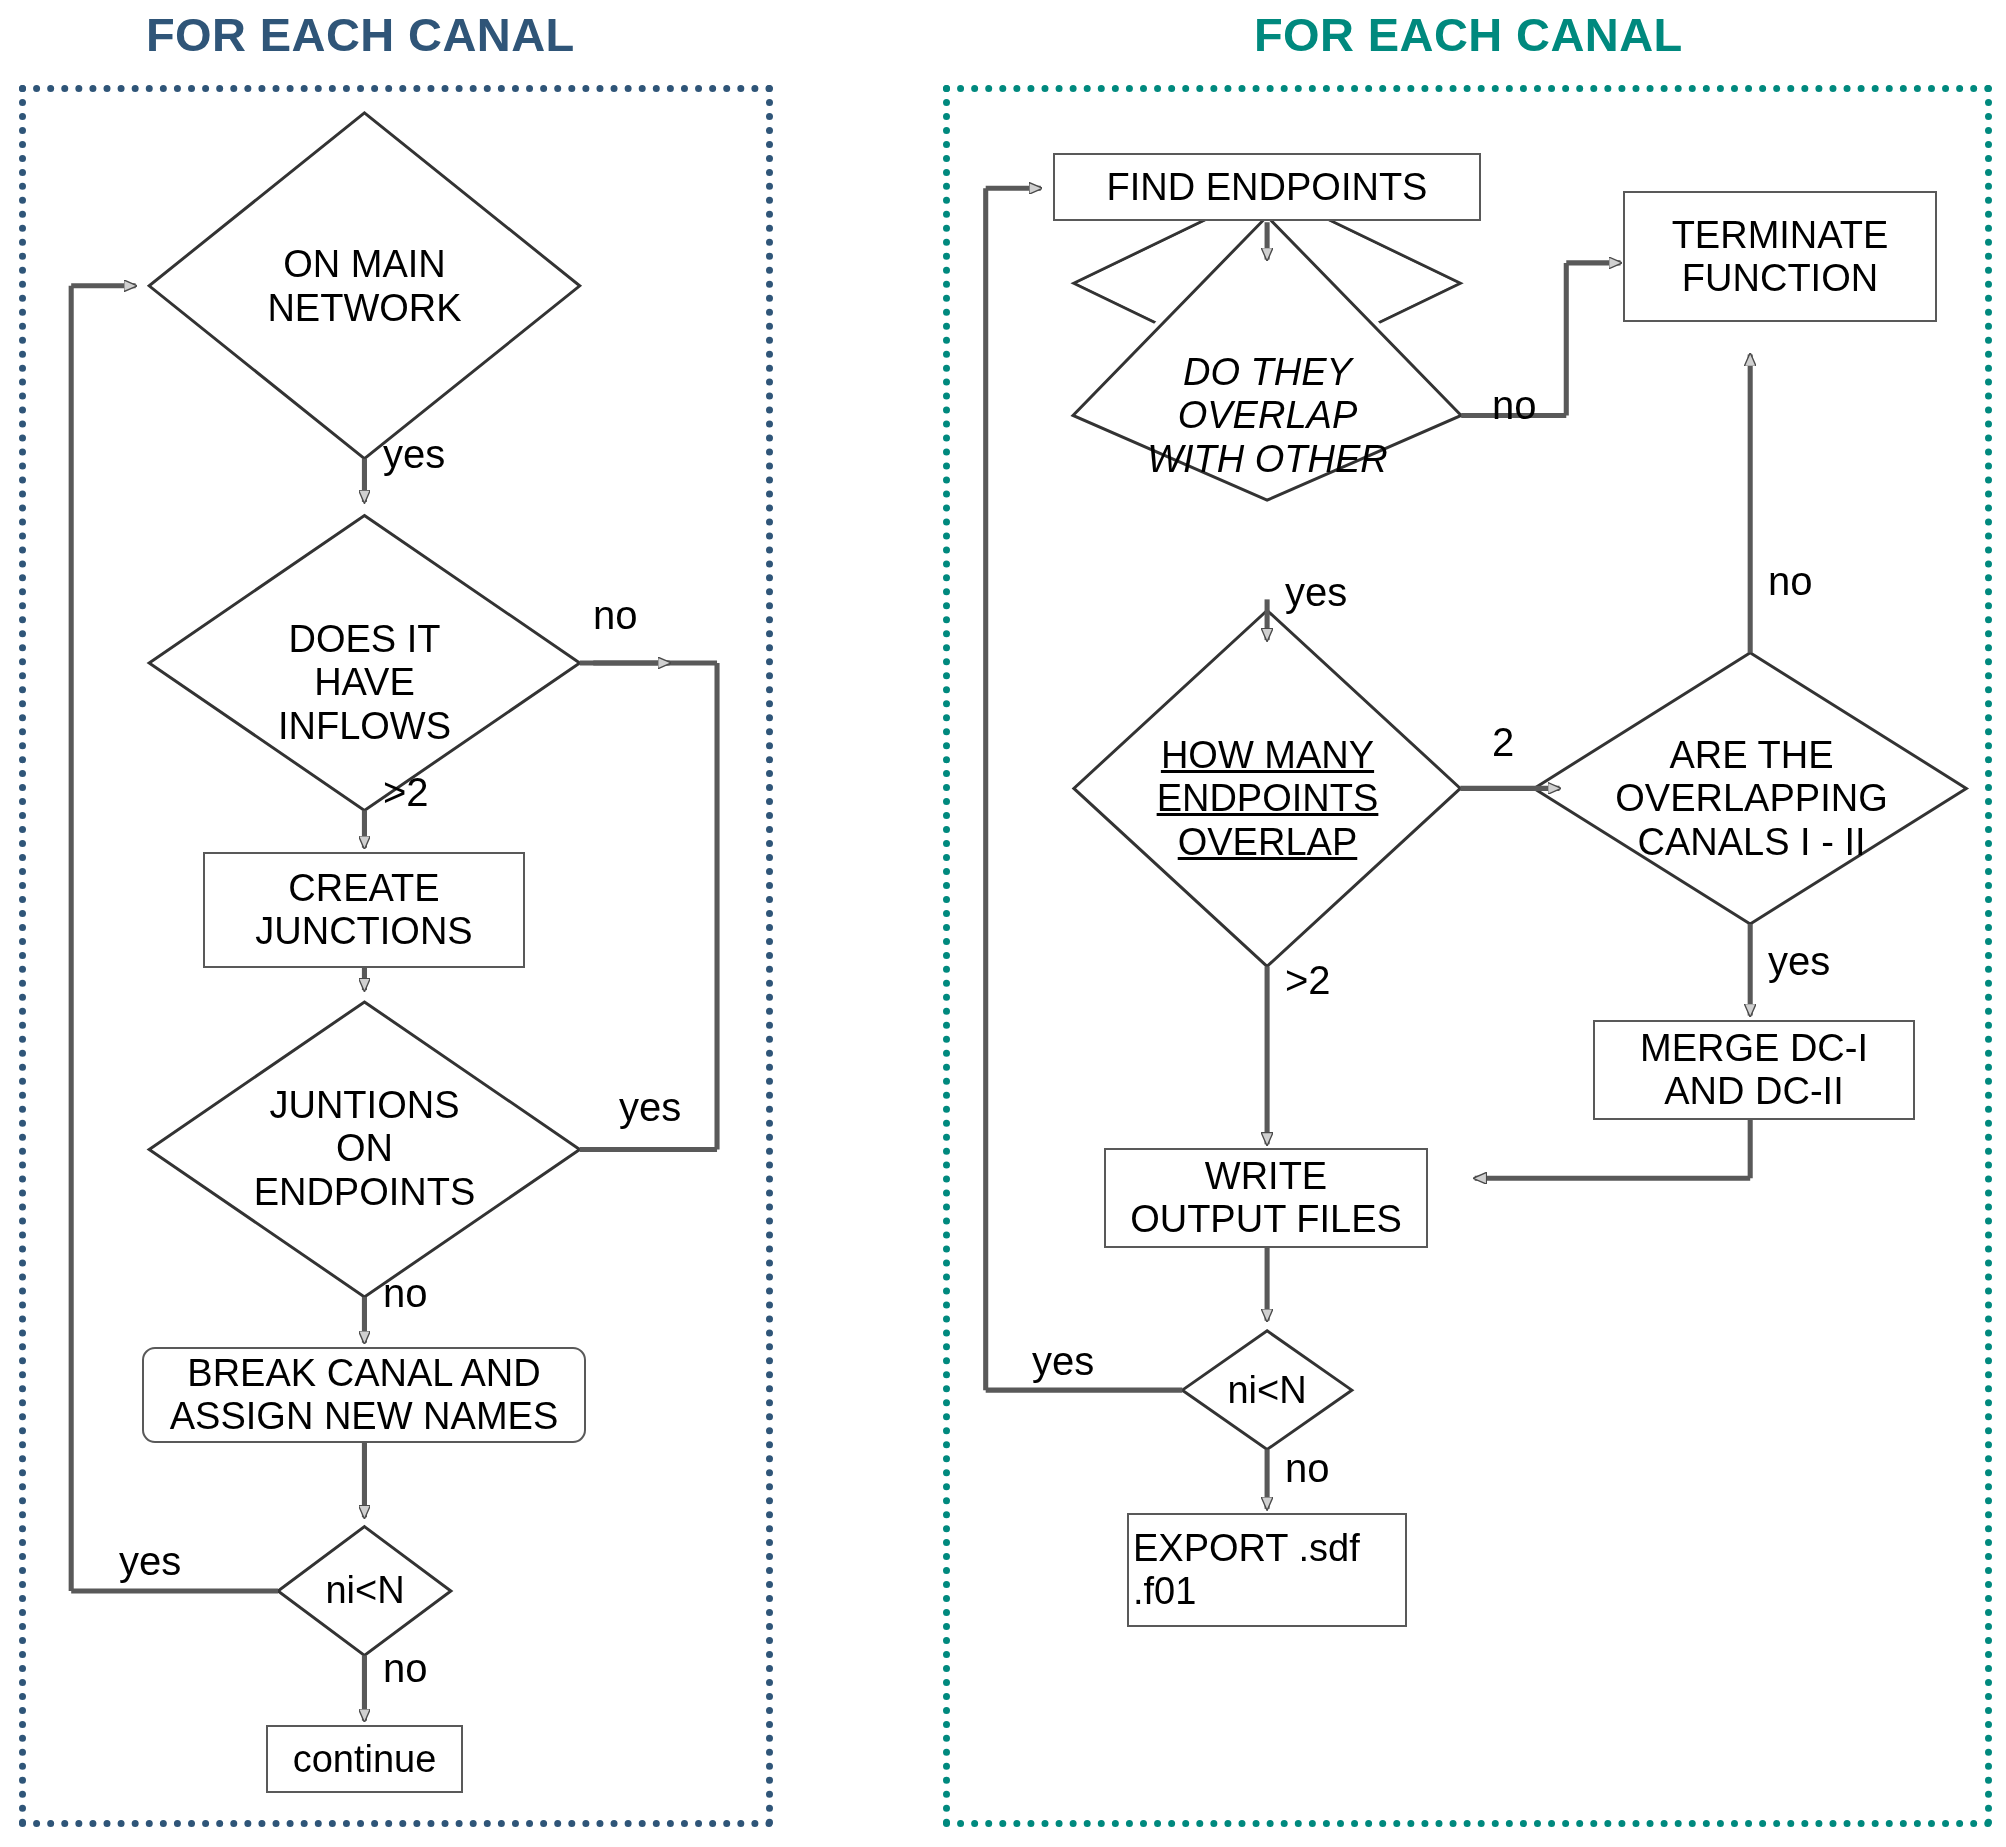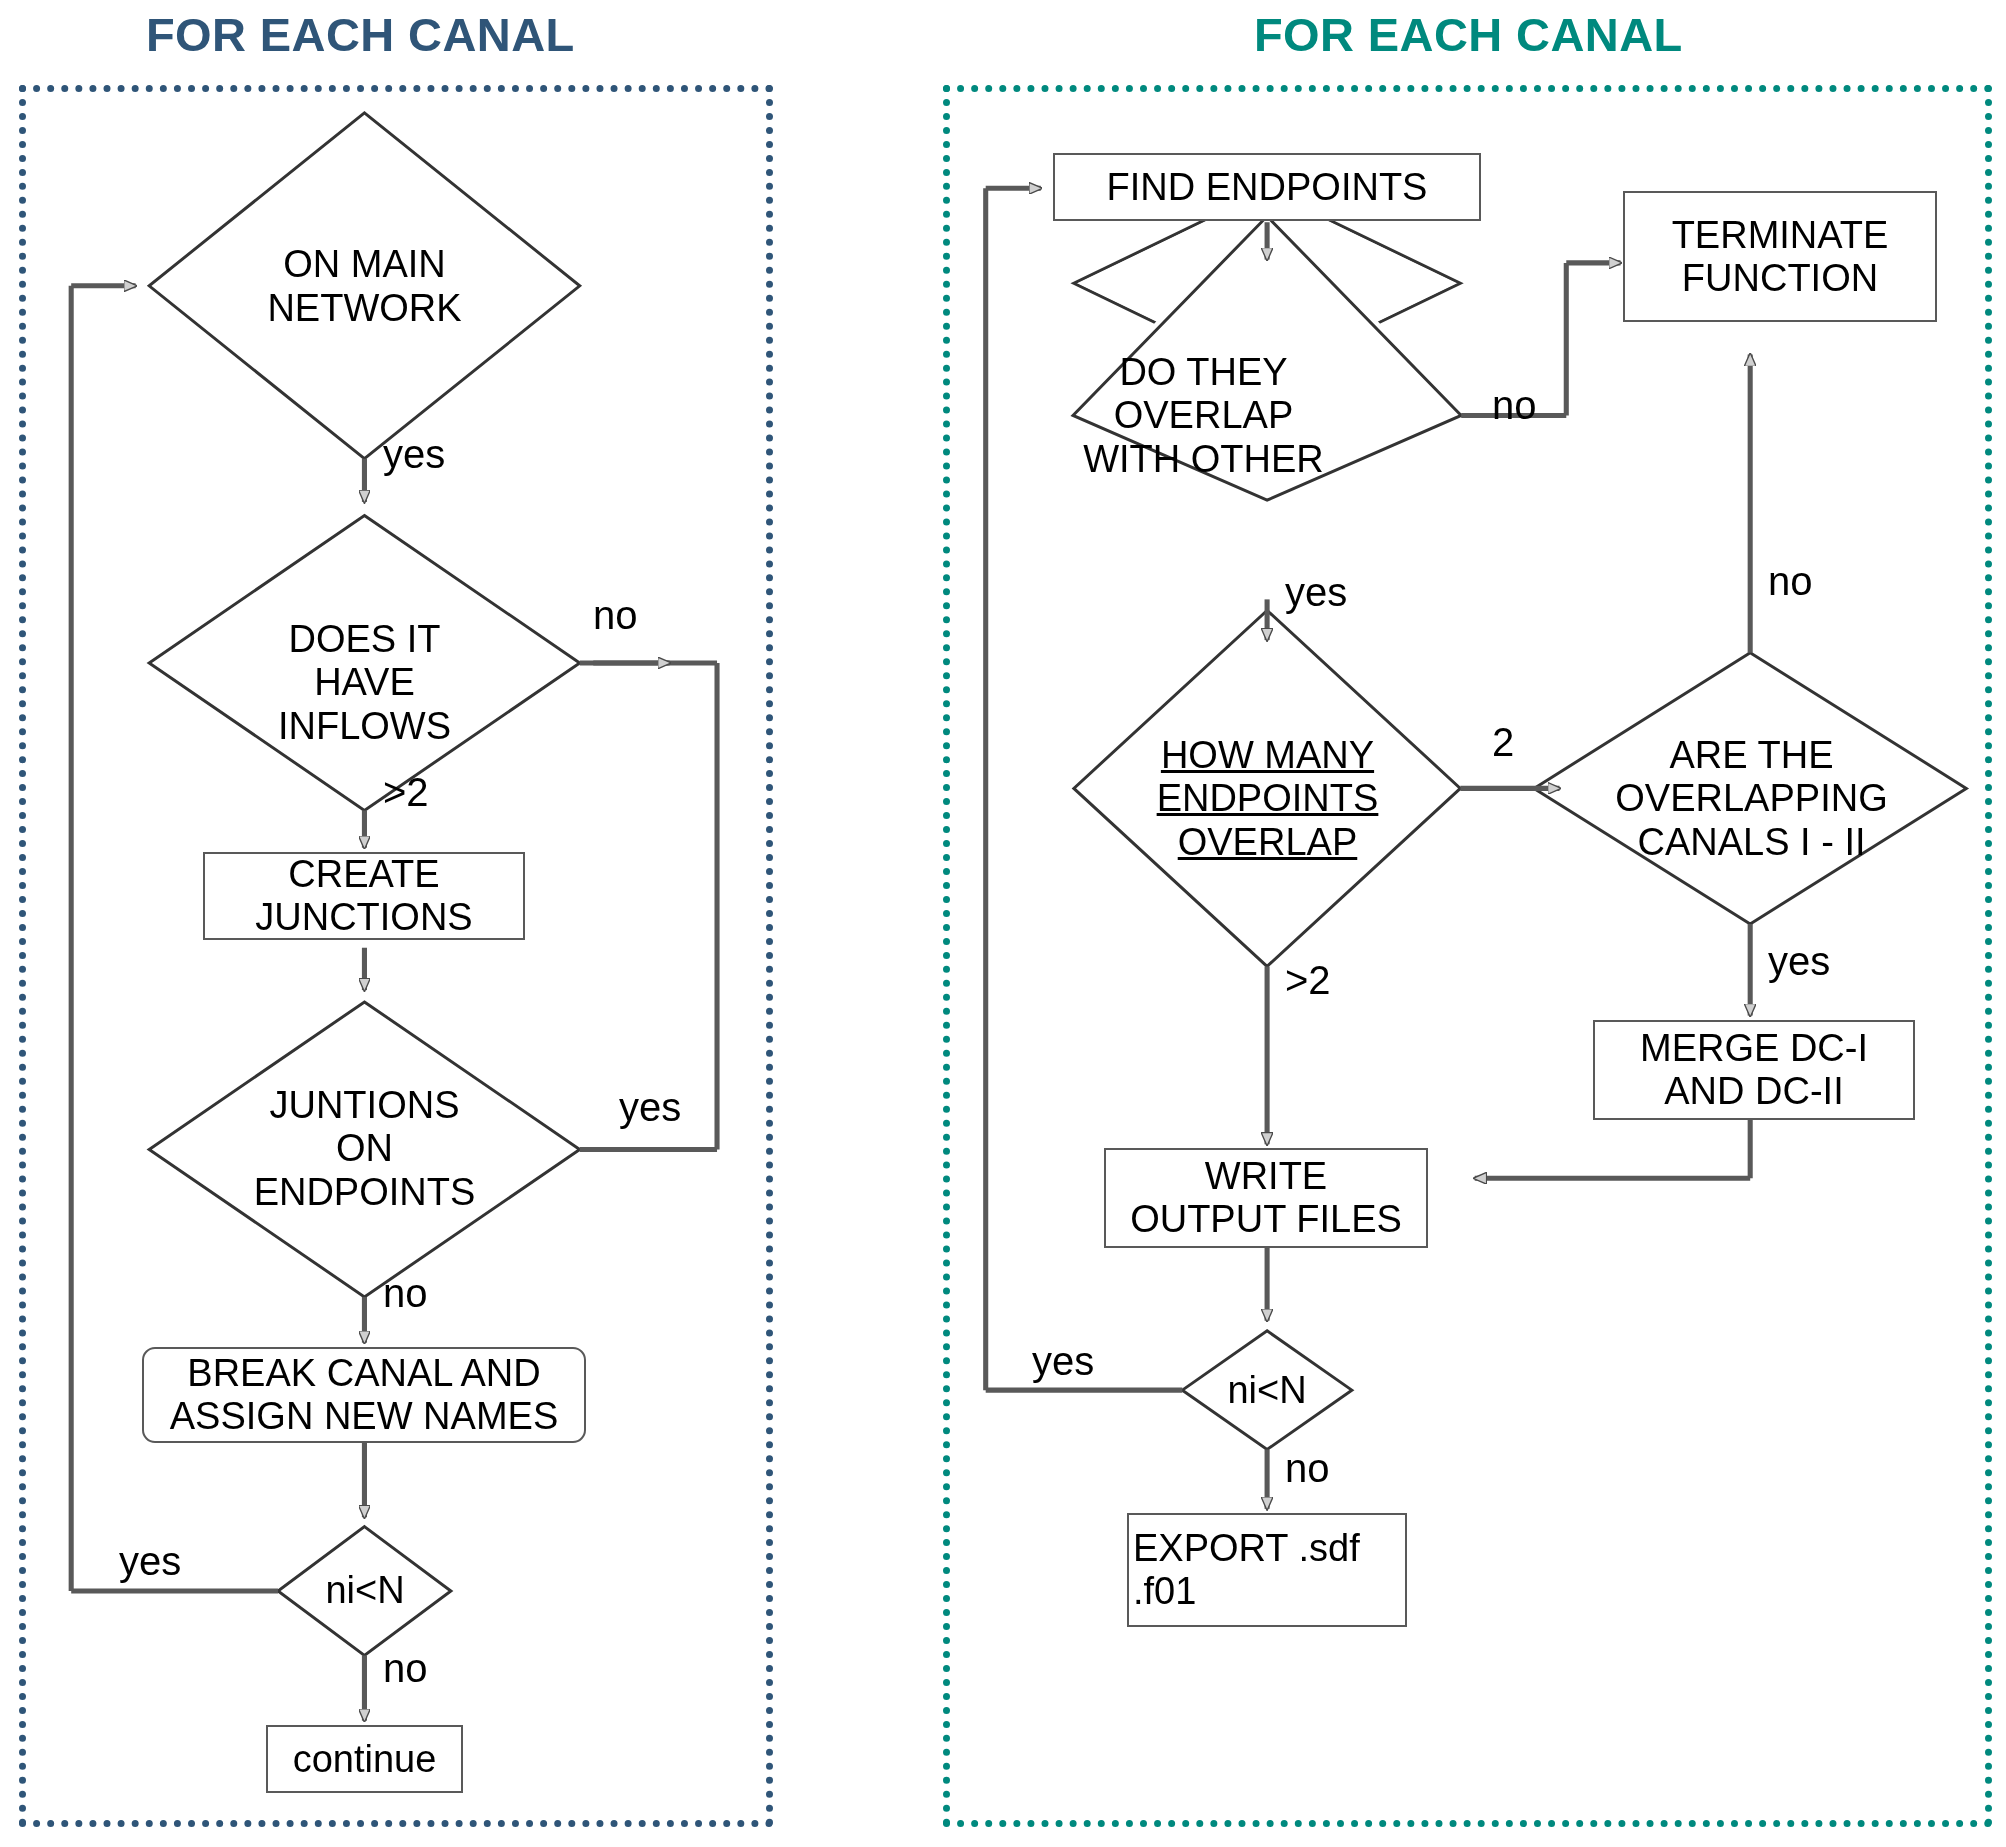--- a/index.html
+++ b/index.html
@@ -116,21 +116,21 @@
     <span class="lbl dtext">ON MAIN
 NETWORK</span>
   </div>
 
   <div class="node diamond" style="left:195px;top:592px;width:339px;height:182px;">
     <span class="lbl dtext">DOES IT
 HAVE
 INFLOWS</span>
   </div>
 
-  <div class="node rect" style="left:203px;top:852px;width:322px;height:88px;">
+  <div class="node rect" style="left:203px;top:852px;width:322px;height:116px;">
     <span class="lbl">CREATE
 JUNCTIONS</span>
   </div>
 
   <div class="node diamond" style="left:185px;top:1058px;width:359px;height:182px;">
     <span class="lbl dtext">JUNTIONS
 ON
 ENDPOINTS</span>
   </div>
 
@@ -152,21 +152,21 @@
   <div class="edge-label" style="left:383px;top:770px;">&gt;2</div>
   <div class="edge-label" style="left:619px;top:1085px;">yes</div>
   <div class="edge-label" style="left:383px;top:1271px;">no</div>
   <div class="edge-label" style="left:119px;top:1539px;">yes</div>
   <div class="edge-label" style="left:383px;top:1646px;">no</div>
 
   <div class="node rect" style="left:1053px;top:153px;width:428px;height:68px;">
     <span class="lbl">FIND ENDPOINTS</span>
   </div>
 
-  <div class="node diamond" style="left:1038px;top:329px;width:331px;height:174px;">
+  <div class="node diamond" style="left:1102px;top:329px;width:331px;height:174px;font-style:italic;">
     <span class="lbl dtext">DO THEY
 OVERLAP
 WITH OTHER</span>
   </div>
 
   <div class="node rect" style="left:1623px;top:191px;width:314px;height:131px;">
     <span class="lbl">TERMINATE
 FUNCTION</span>
   </div>
 

